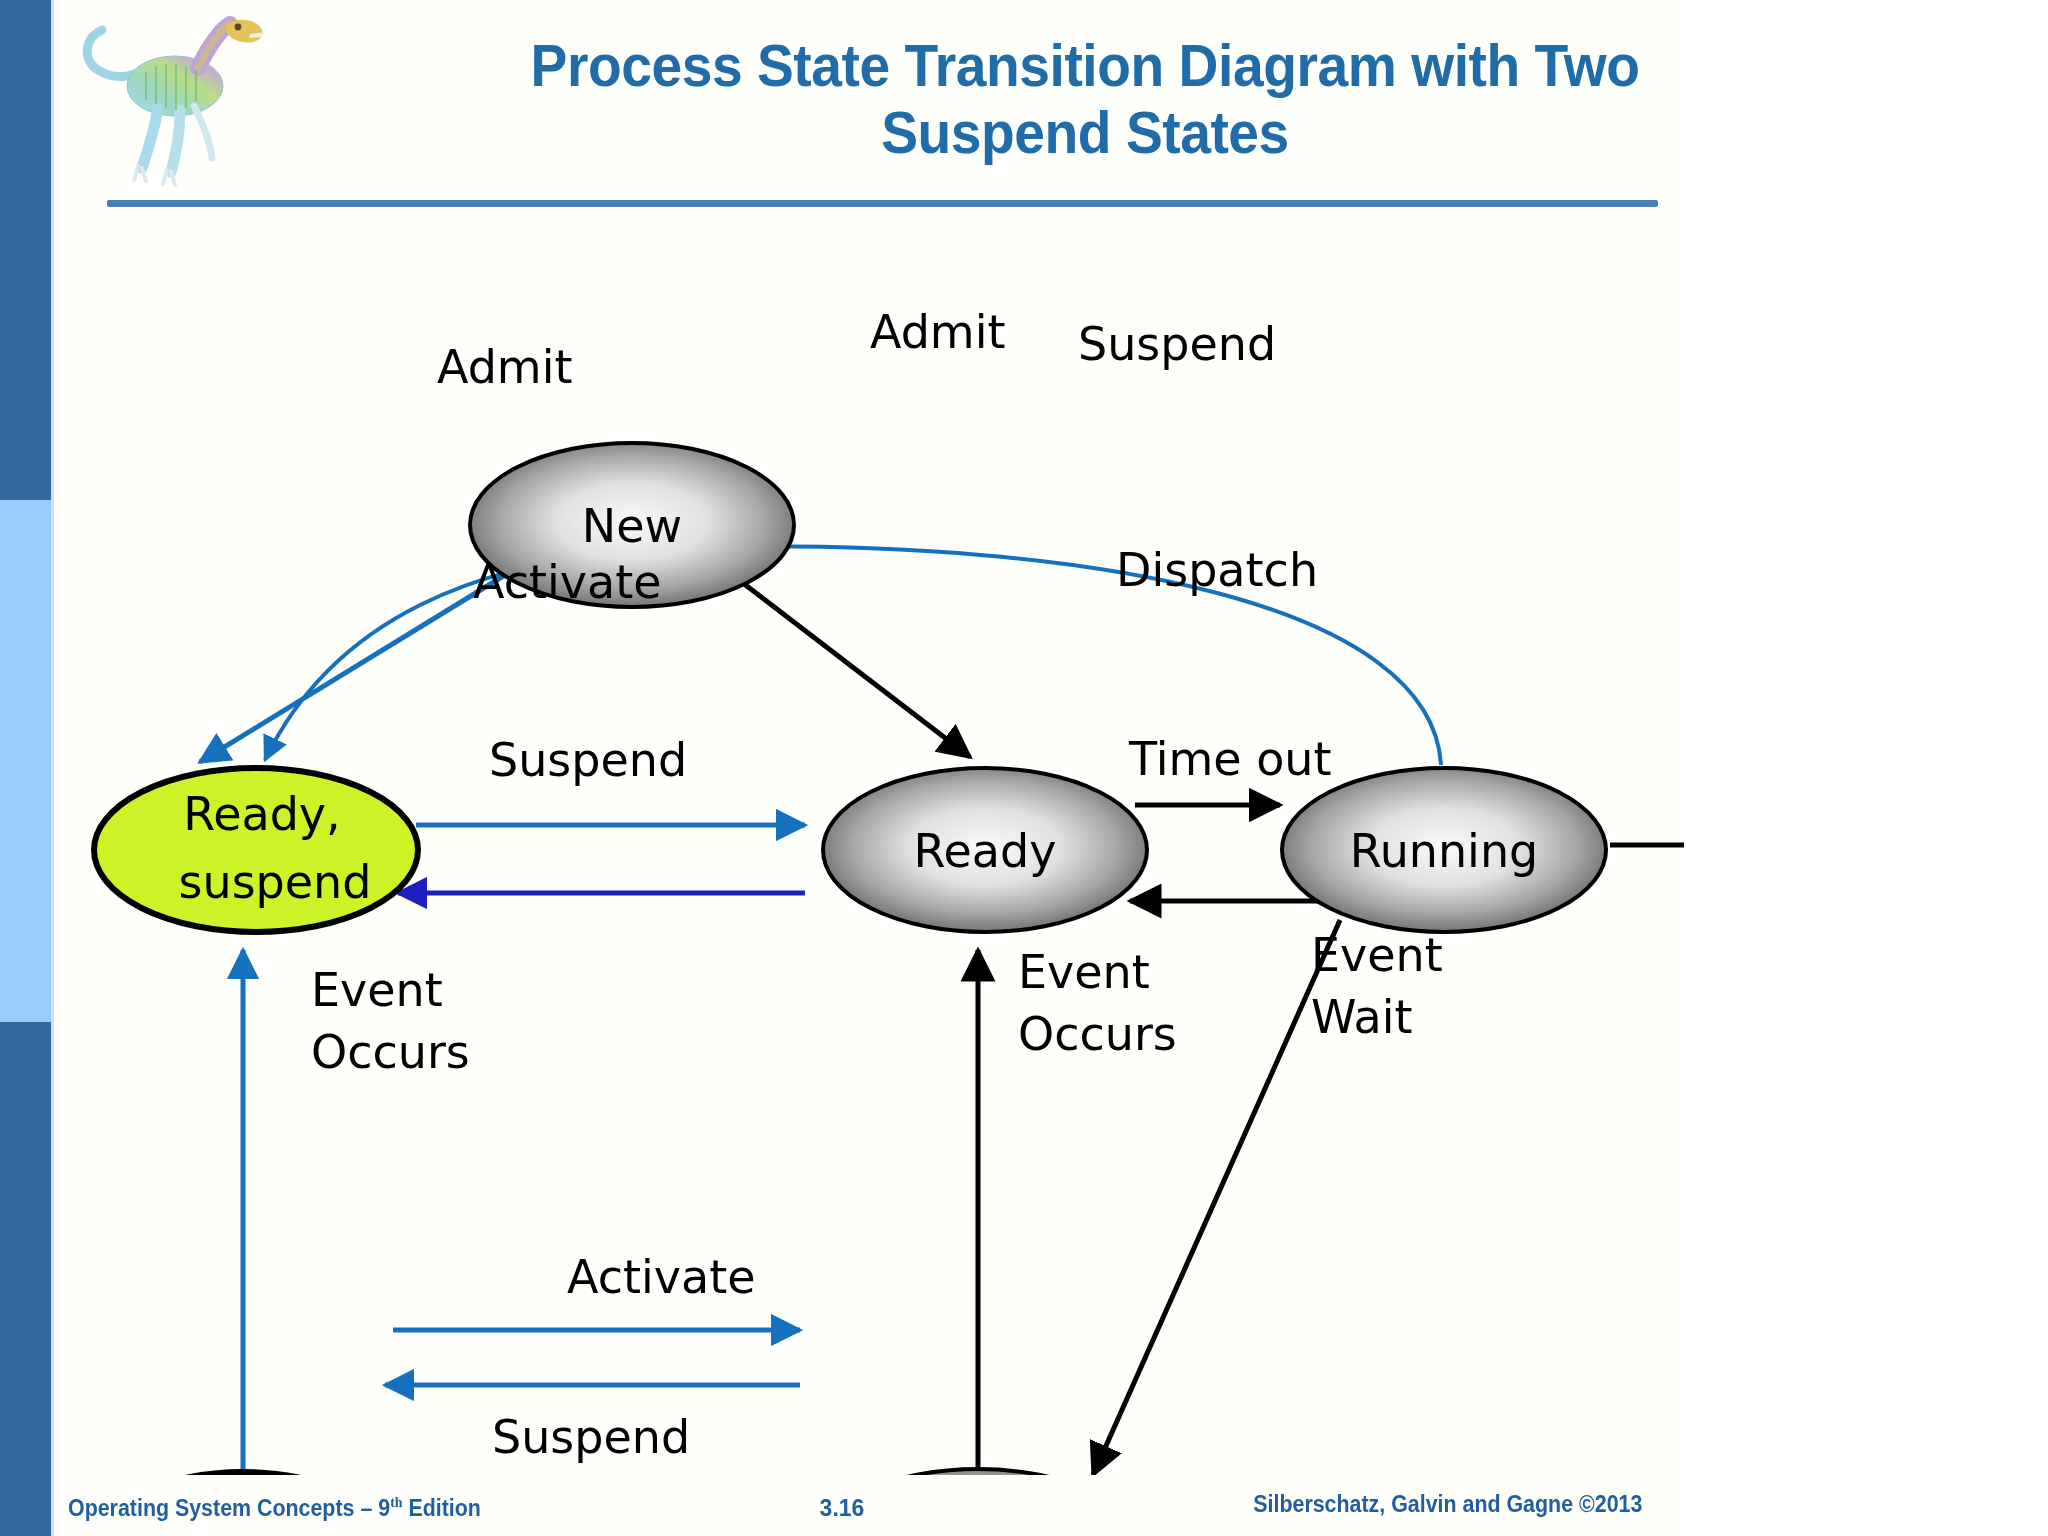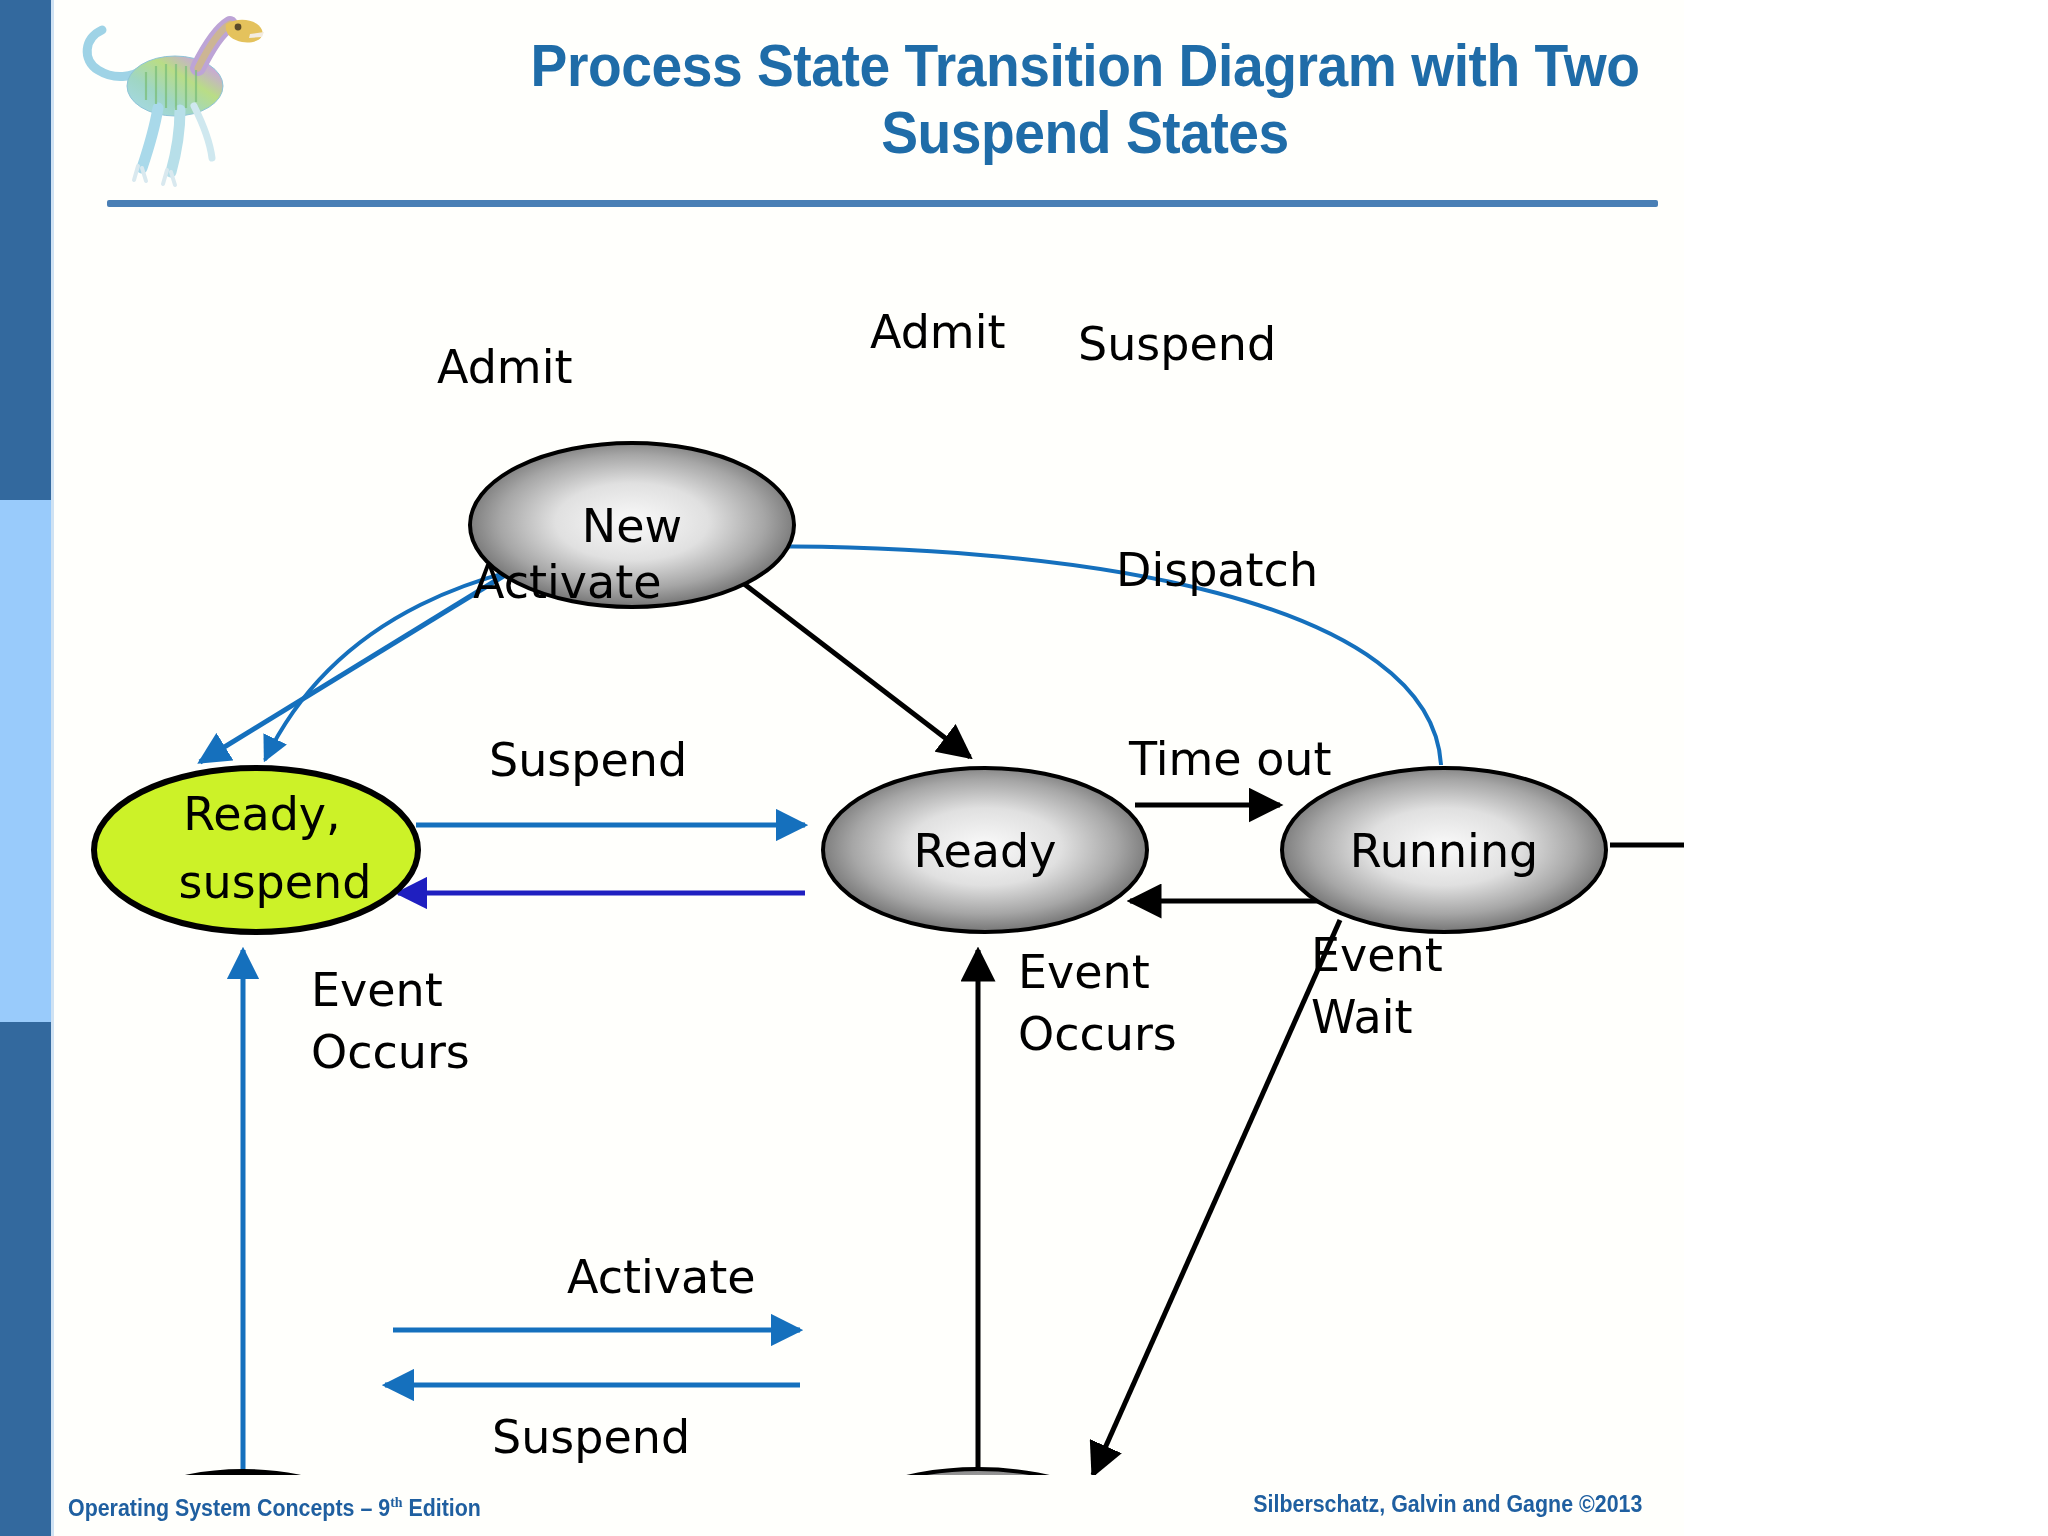--- a/index.html
+++ b/index.html
@@ -372,15 +372,16 @@
         <path d="M159 128 L163 140"></path>
       <path d="M208 124 L204 136"></path>
         <path d="M212 125 L212 137"></path>
         <path d="M216 124 L221 136"></path>
     </g>
   </svg>
 
   <div class="footer-left">
     <span>Operating System Concepts – 9</span><span class="sup">th</span><span> Edition</span>
   </div>
+  <div class="footer-center">3.16</div>
   <div class="footer-right">Silberschatz, Galvin and Gagne ©2013</div>
 
 </div>
 
 </body></html>

